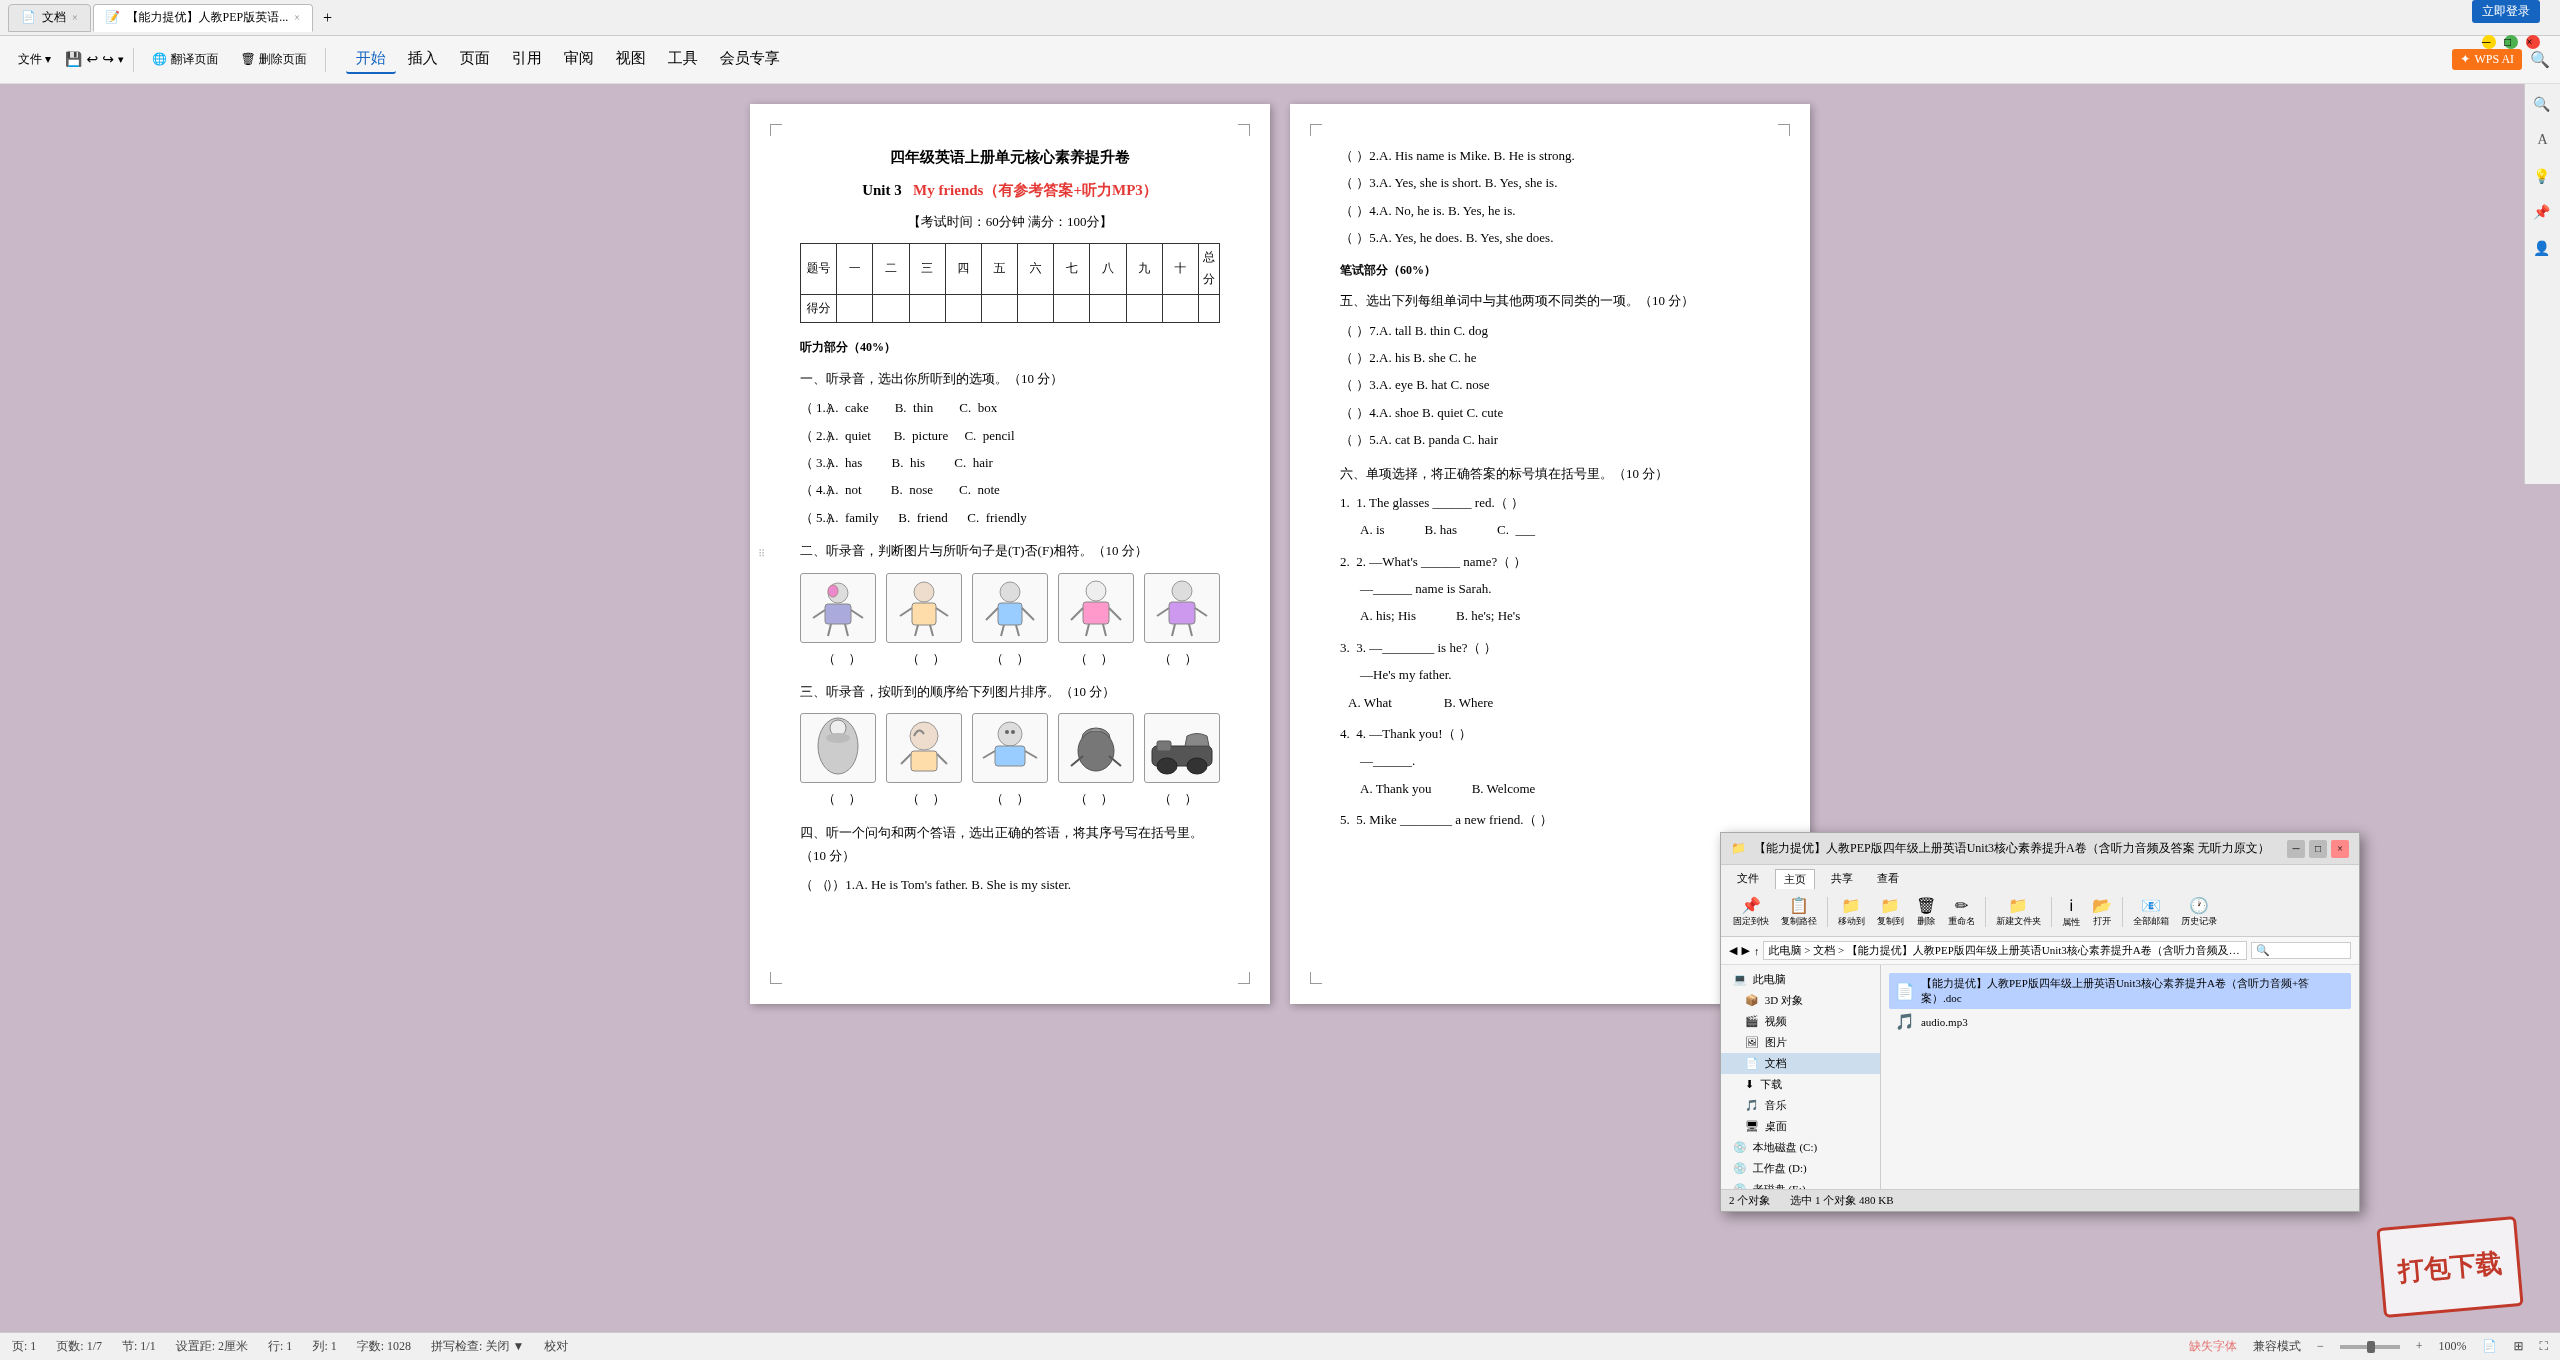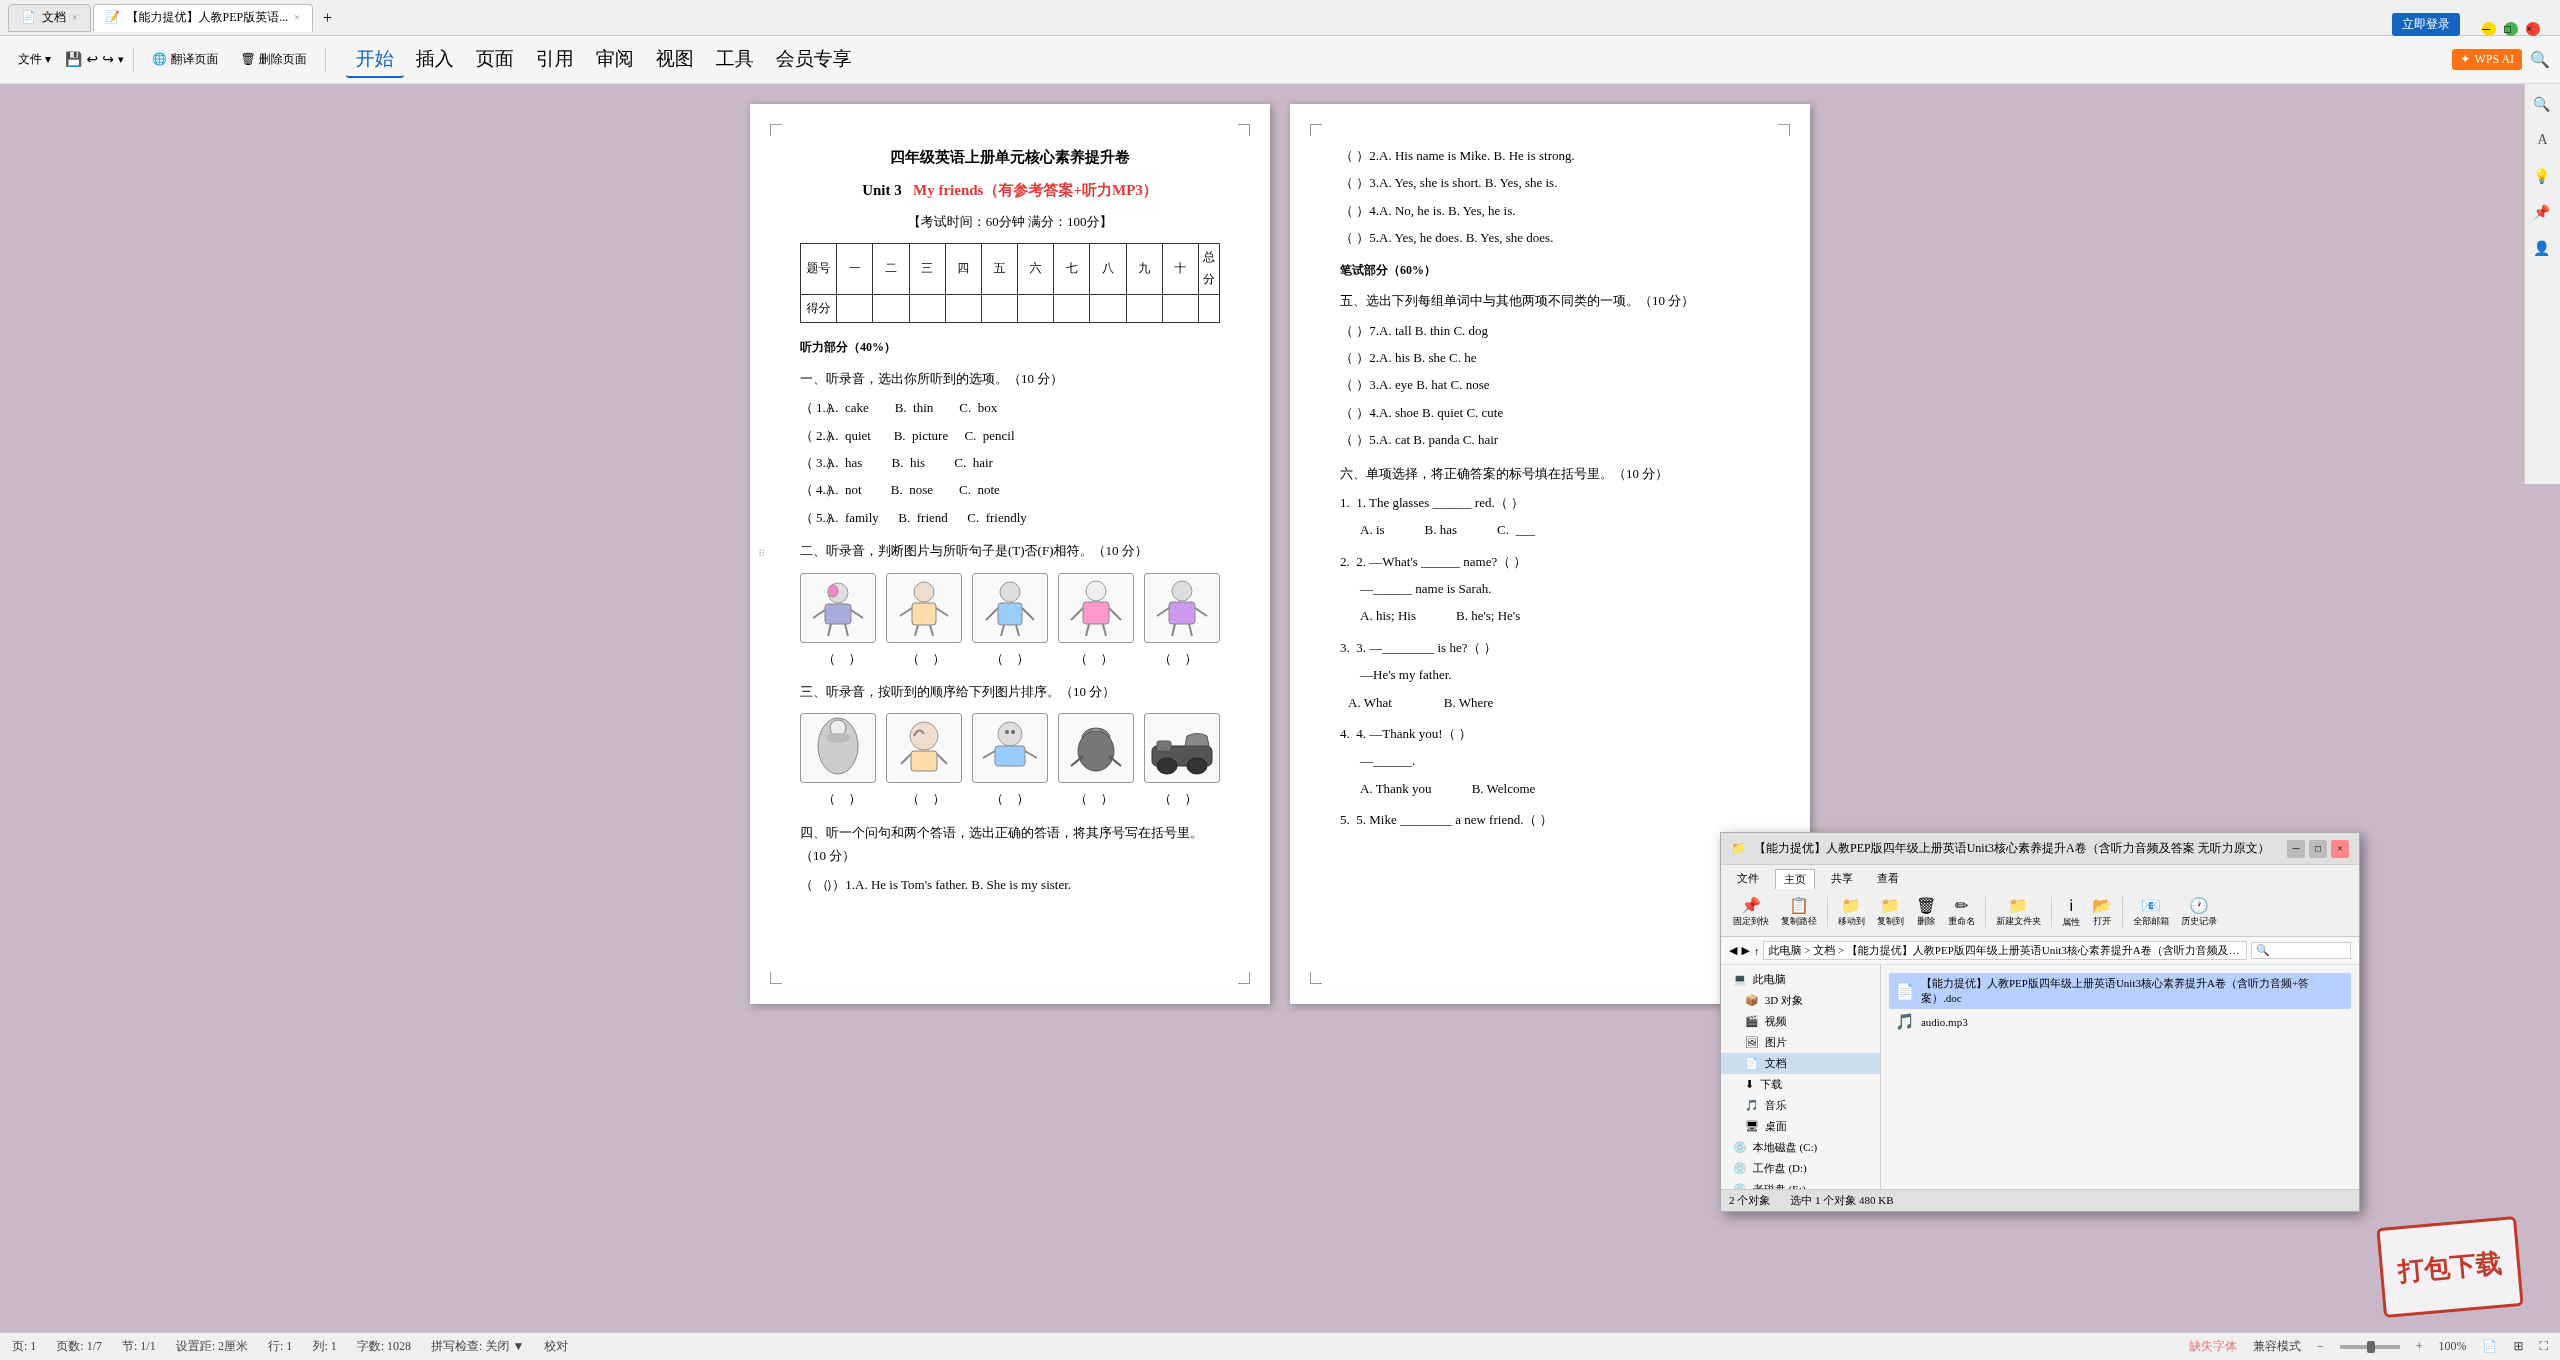--- a/index.html
+++ b/index.html
@@ -49,23 +49,24 @@
     .tab-close {
       font-size: 10px;
       color: #888;
     }
     .top-right {
       position: absolute;
       right: 20px;
       top: 0;
       height: 36px;
       display: flex;
-      align-items: flex-end;
+      align-items: center;
       gap: 12px;
       font-size: 12px;
+      flex-direction: column;
     }
     .register-btn {
       background: #1565c0;
       color: white;
       padding: 3px 10px;
       border-radius: 3px;
       font-size: 12px;
     }
     .window-controls {
       display: flex;
@@ -106,21 +107,21 @@
       background: #ccc;
       margin: 0 4px;
     }
     .tab-strip {
       display: flex;
       gap: 2px;
       margin-left: 10px;
     }
     .ribbon-tab {
       padding: 4px 10px;
-      font-size: 19px;
+      font-size: 15px;
       cursor: pointer;
       border-radius: 3px;
     }
     .ribbon-tab.active {
       color: #1565c0;
       border-bottom: 2px solid #1565c0;
     }
     .toolbar-right {
       margin-left: auto;
       display: flex;

